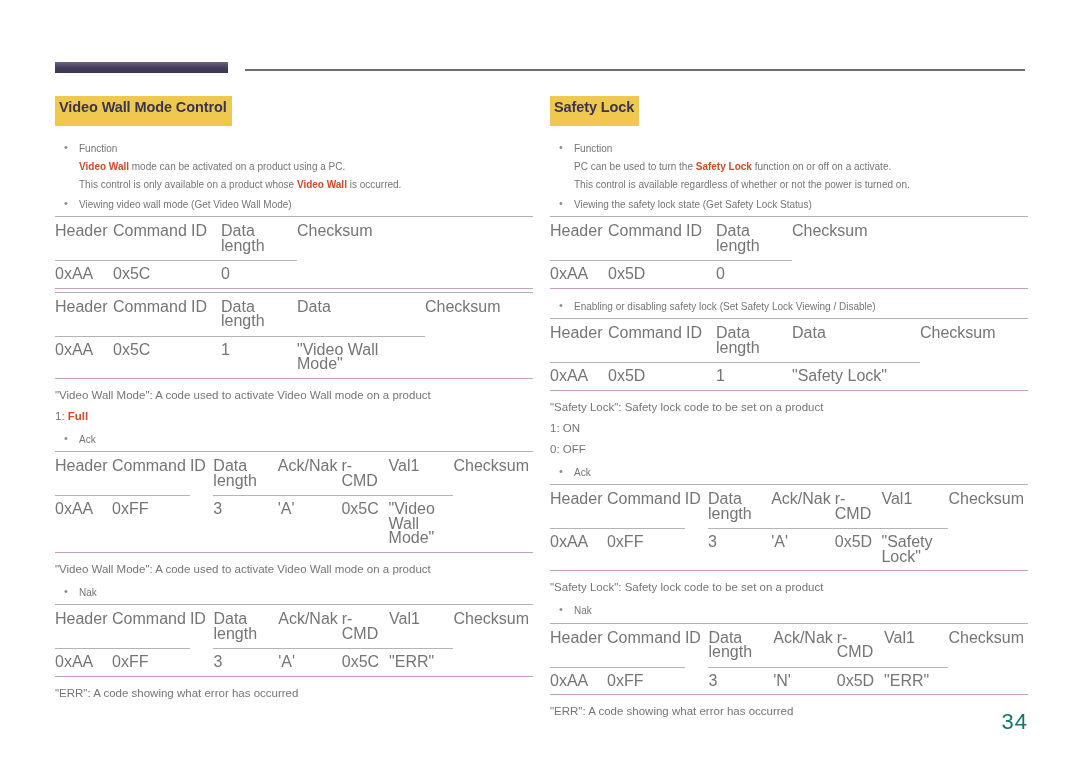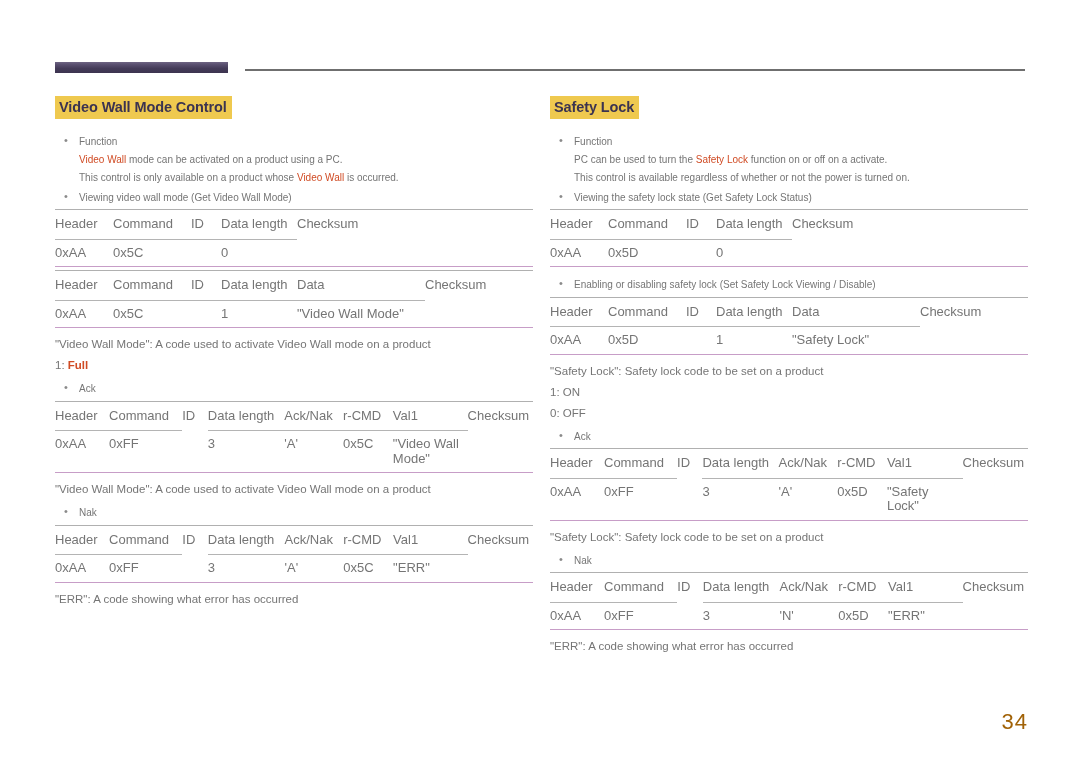--- a/index.html
+++ b/index.html
@@ -30,21 +30,21 @@
   .col-right { left:550px; width:478px; }
 
   
   .sec-title {
     display:inline-block;
     background:#efc94f;
     color:#3b3350;
     font-weight:bold;
     font-size:14.5px;
     line-height:18px;
-    padding:2px 5px 3px 4px;
+    padding:2px 5px 10px 4px;
     letter-spacing:-0.1px;
     margin:0 0 12px 0;
   }
 
   
   .bullet {
     position:relative;
     padding-left:24px;
     font-size:10px;
     line-height:17.5px;
@@ -53,38 +53,38 @@
   }
   .bullet::before {
     content:"•";
     position:absolute;
     left:9px; top:-1px;
     font-size:11px;
     color:#8a8a8a;
   }
   .bullet .ln { display:block; }
   .bullet .ln + .ln { margin-top:0.5px; }
-  b.hl { color:#d04b24; font-weight:normal; }
+  b.hl { color:#d04b24; font-weight:bold; }
 
   
   .note {
     font-size:11.5px;
     line-height:19px;
     color:#757575;
     margin-top:7px;
   }
   .note.tight { margin-top:2px; }
   .note .orange { color:#d04b24; font-weight:bold; }
 
   
   table.spec {
     width:100%;
     border-collapse:collapse;
     margin-top:3px;
-    font-size:13px;
+    font-size:16px;
     color:#757575;
   }
   table.spec th, table.spec td {
     text-align:left;
     font-weight:normal;
     padding:6px 4px 6px 0;
     vertical-align:top;
     line-height:14.5px;
   }
   table.spec thead th { padding-top:7px; padding-bottom:7px; }
@@ -103,21 +103,21 @@
   .w-an   { width:62px; }
   .w-rcmd { width:58px; }
   .w-val  { width:92px; }
   .w-ck   { width:auto; }
 
   
   .pageno {
     position:absolute;
     right:52px; bottom:28px;
     font-size:22px;
-    color:#a16207;
+    color:#0f766e;
     letter-spacing:1px;
   }
 </style>
 </head>
 <body>
 
 <div class="page">
 
   <div class="hdr-wrap">
     <div class="hdr-thick"></div>

